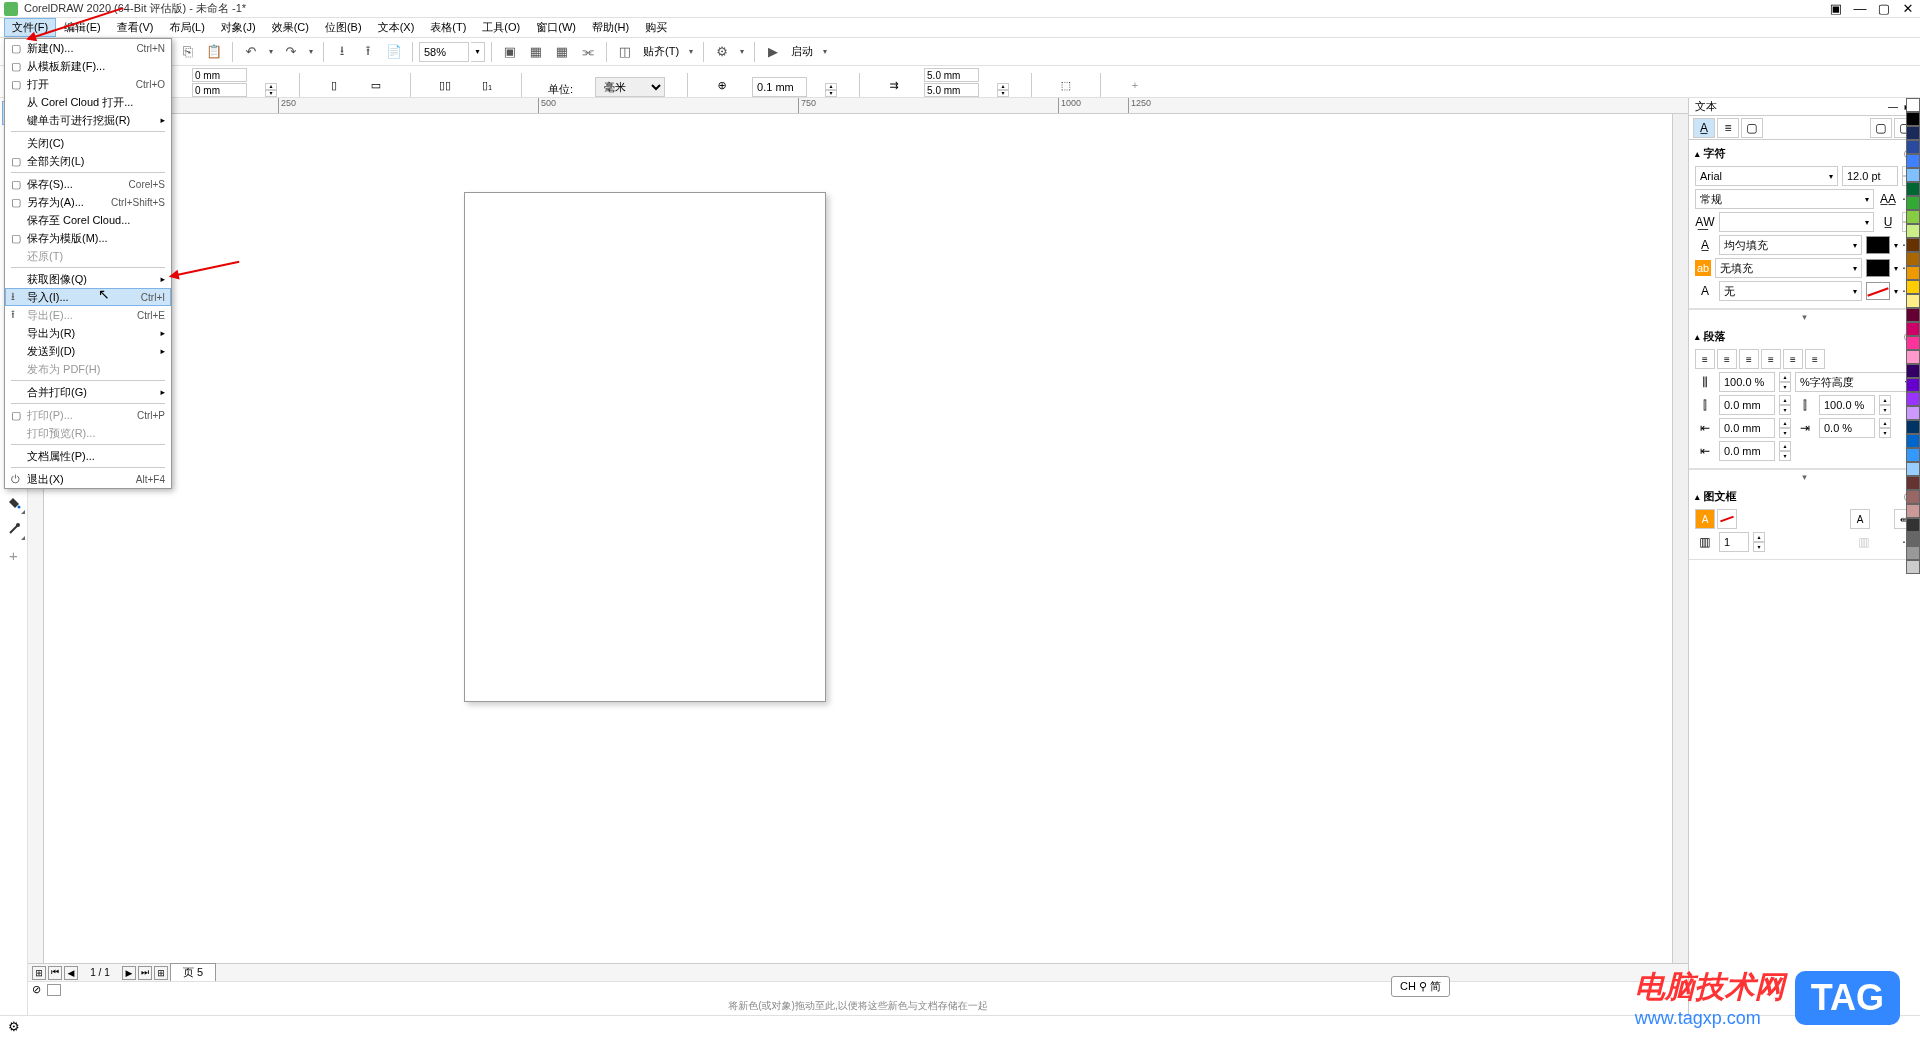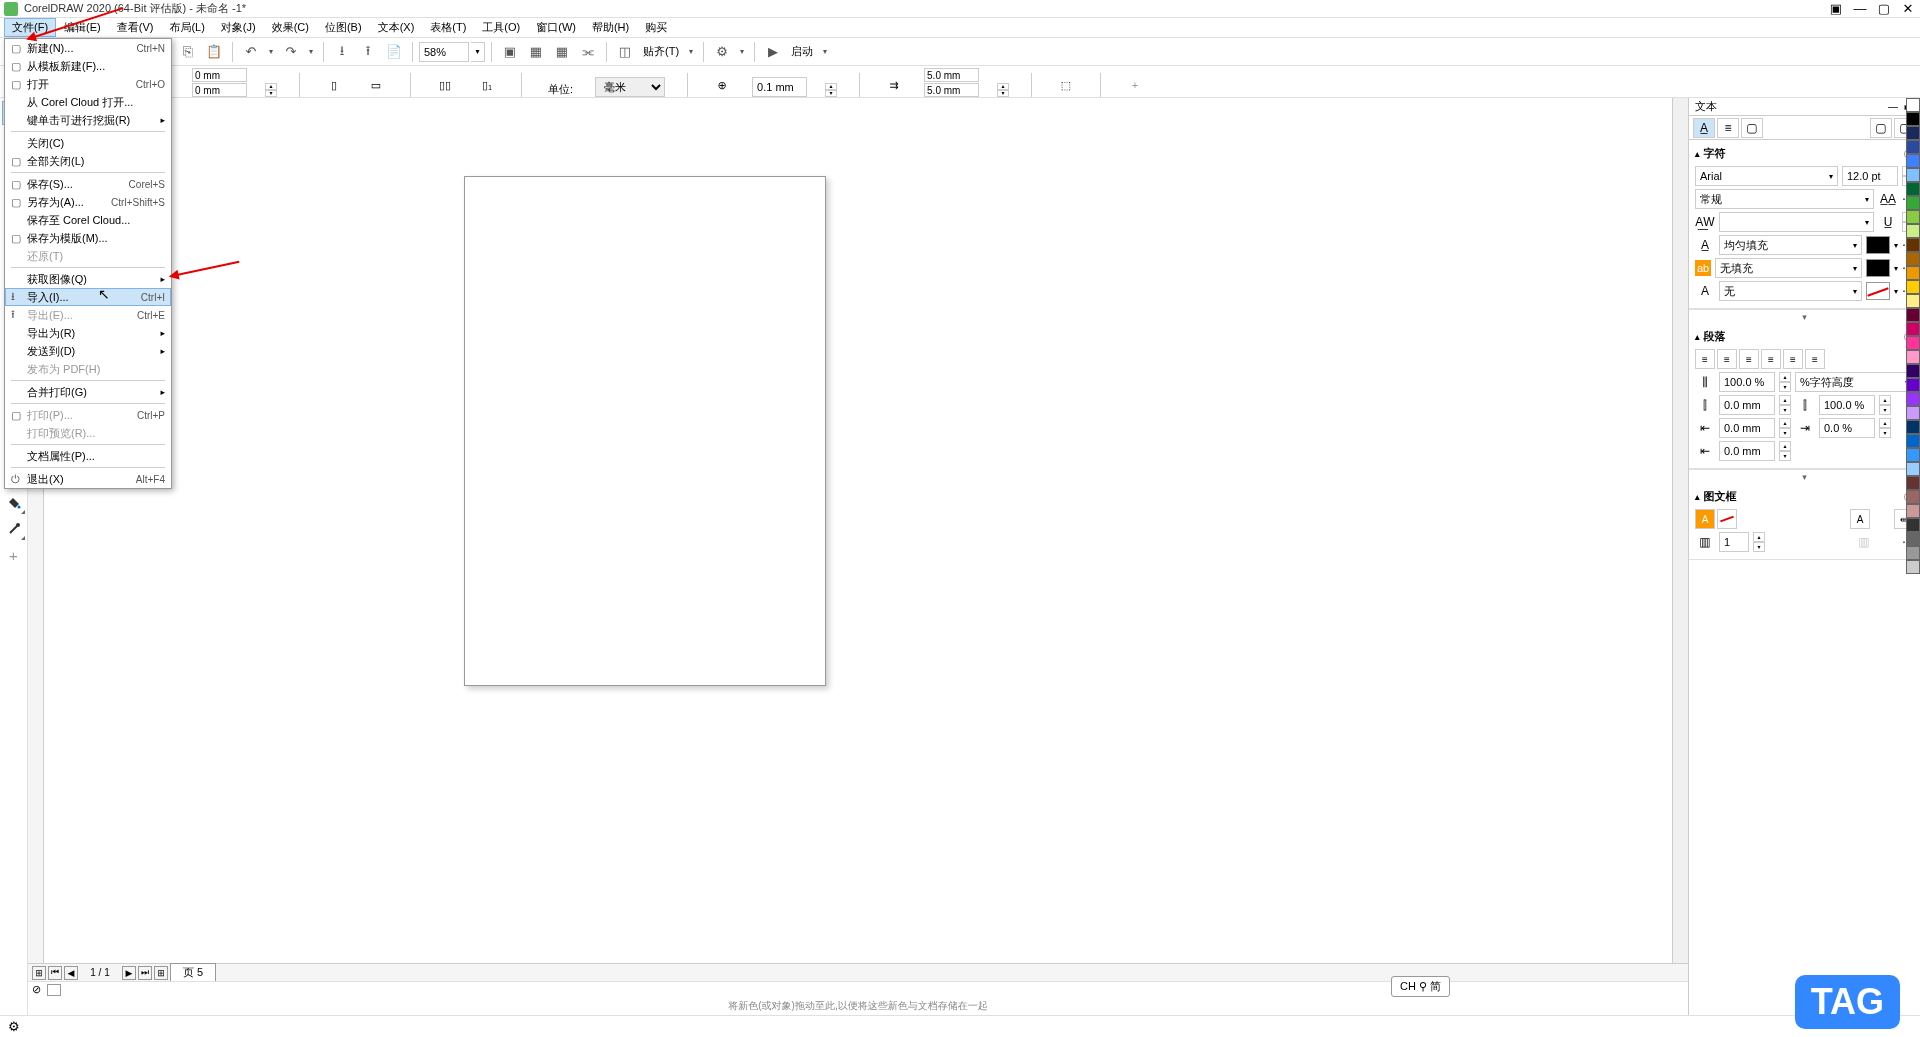--- a/index.html
+++ b/index.html
@@ -351,20 +351,28 @@
         <svg width="14" height="14">
           <path d="M3 11 L11 3" stroke="#333" stroke-width="2"></path>
           <circle cx="11" cy="3" r="2" fill="#333"></circle>
         </svg>
         <span class="tri"></span>
       </div>
     <div class="tool" style="color:#999;font-size:15px">+</div>
   </div>
 
   <div class="workspace">
+    <div class="ruler-h">
+      <div class="tick" style="left:30px">0</div>
+      <div class="tick" style="left:250px">250</div>
+      <div class="tick" style="left:510px">500</div>
+      <div class="tick" style="left:770px">750</div>
+      <div class="tick" style="left:1030px">1000</div>
+      <div class="tick" style="left:1100px">1250</div>
+    </div>
     <div class="canvas-row">
       <div class="ruler-v"></div>
       <div class="canvas">
         <div class="page"></div>
       </div>
       <div class="vscroll"></div>
     </div>
     <div class="tab-bar">
       <div class="nav-btn">⊞</div>
       <div class="nav-btn">⏮</div>
@@ -725,14 +733,18 @@
     <div class="c" style="background: rgb(102, 51, 51);"></div>
     <div class="c" style="background: rgb(153, 102, 102);"></div>
     <div class="c" style="background: rgb(204, 153, 153);"></div>
     <div class="c" style="background: rgb(51, 51, 51);"></div>
     <div class="c" style="background: rgb(102, 102, 102);"></div>
     <div class="c" style="background: rgb(153, 153, 153);"></div>
     <div class="c" style="background: rgb(204, 204, 204);"></div>
   </div>
 
 <div class="watermark">
+  <div>
+    <div class="txt1">电脑技术网</div>
+    <div class="url">www.tagxp.com</div>
+  </div>
   <div class="tag">TAG</div>
 </div>
 
 </body></html>

